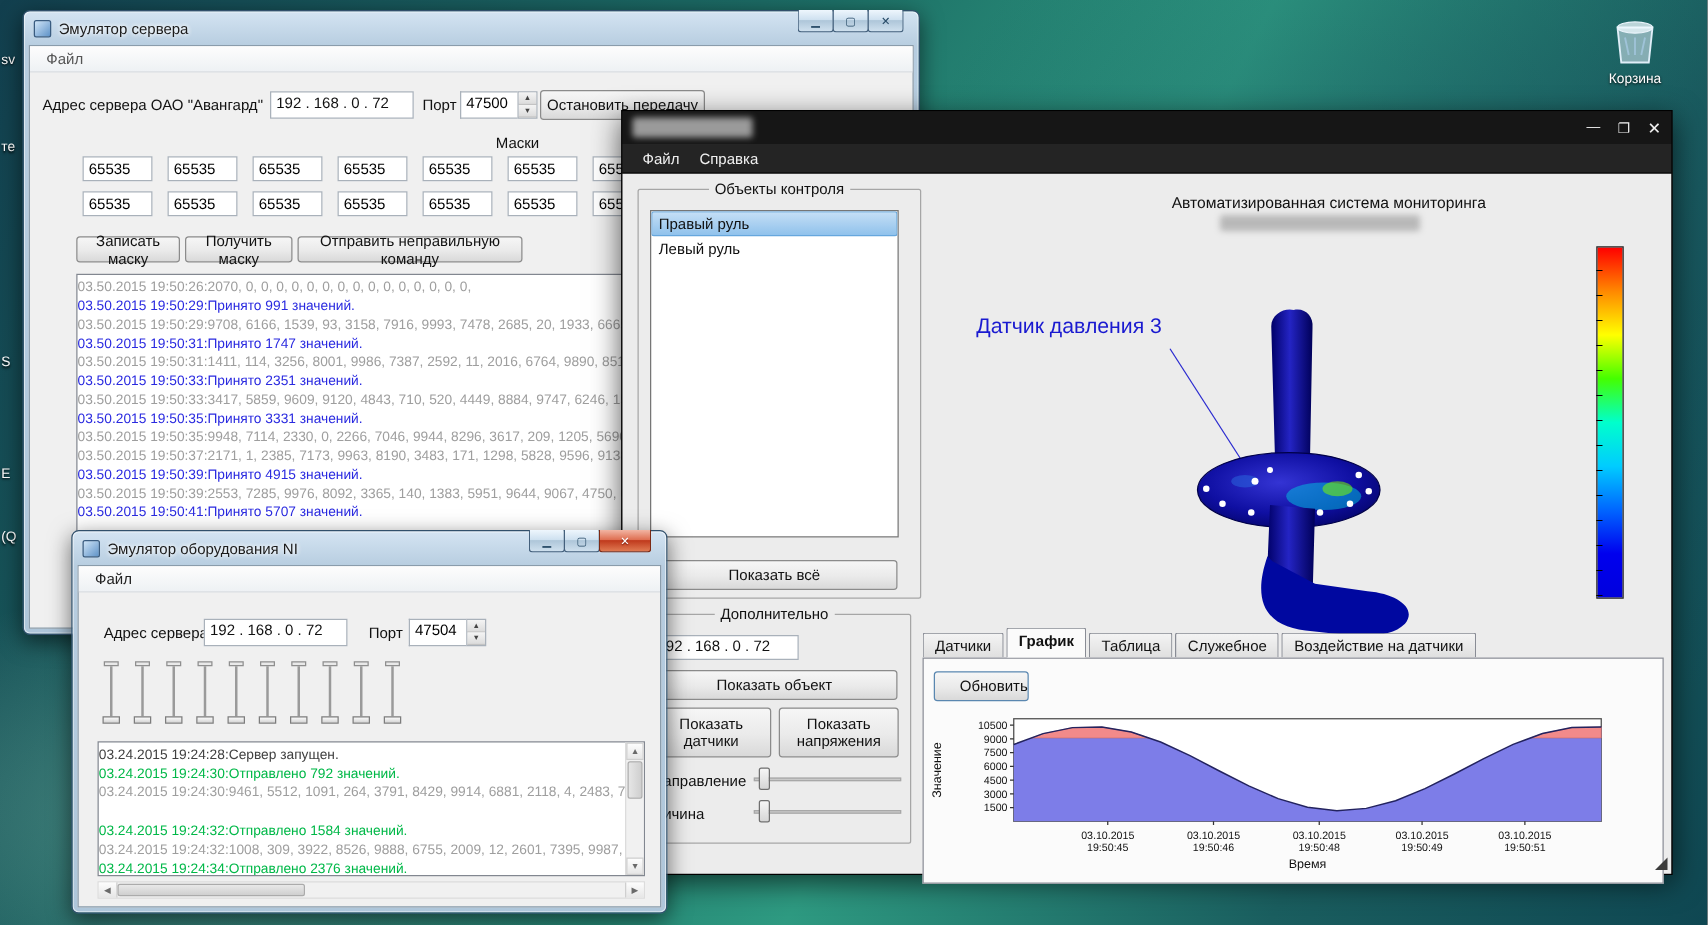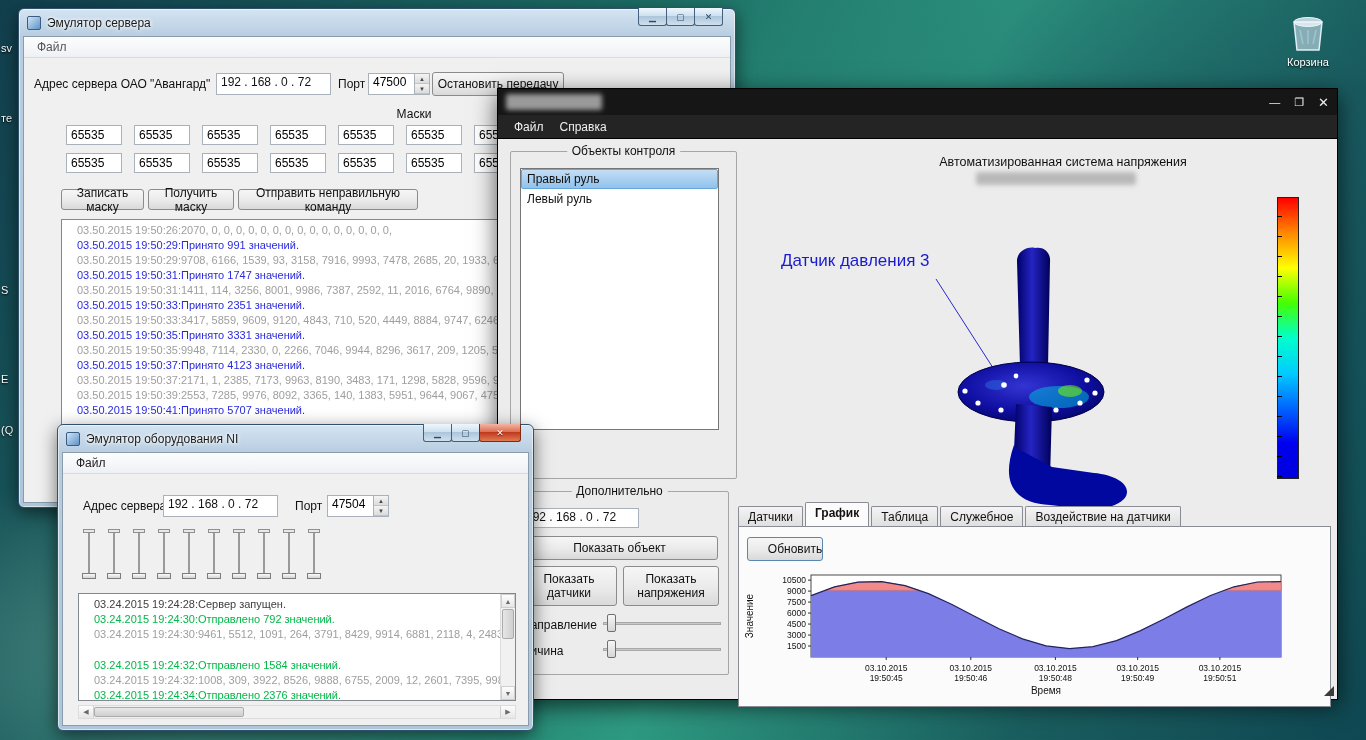--- a/index.html
+++ b/index.html
@@ -36,21 +36,21 @@
     padding:1px 4px;font-family:"Liberation Sans",sans-serif;}
   .btn{position:absolute;display:flex;align-items:center;justify-content:center;text-align:center;
     font-size:12px;color:#111;border:1px solid #8b8b8b;border-radius:3px;cursor:default;
     background:linear-gradient(#f6f6f6,#eaeaea 55%,#d9d9d9);}
   .spinner{position:absolute;display:flex;}
   .spinner .sval{background:#fff;border:1px solid #a9b1ba;border-right:none;font-size:12px;
     padding:1px 4px;width:46px;height:22px;}
   .spinner .arrows{width:16px;height:22px;border:1px solid #a9b1ba;display:flex;flex-direction:column;}
   .spinner .arrows div{flex:1;display:flex;align-items:center;justify-content:center;font-size:6px;
     color:#444;background:linear-gradient(#f4f4f4,#dcdcdc);border-bottom:1px solid #c3c3c3;}
-  .logbox{position:absolute;background:#fff;border:1px solid #828790;overflow:hidden;padding:3px 15px;}
+  .logbox{position:absolute;background:#fff;border:1px solid #828790;overflow:hidden;padding:3px 0;}
   .logline{font-size:11px;line-height:15px;white-space:nowrap;}
   .vscroll{position:absolute;top:0;right:0;width:15px;height:100%;background:#f1f1f1;border-left:1px solid #dcdcdc;}
   .sbarrow{height:14px;display:flex;align-items:center;justify-content:center;font-size:7px;color:#6a6a6a;
     background:linear-gradient(#fdfdfd,#e6e6e6);border:1px solid #cfcfcf;}
   .sthumb{position:absolute;left:1px;width:12px;background:linear-gradient(90deg,#e6e6e6,#cfcfcf);
     border:1px solid #ababab;border-radius:2px;}
   .hscroll{position:absolute;height:14px;background:#f1f1f1;border:1px solid #dcdcdc;display:flex;}
   .hscroll .harrow{width:15px;height:100%;display:flex;align-items:center;justify-content:center;
     font-size:7px;color:#6a6a6a;background:linear-gradient(#fdfdfd,#e6e6e6);border-right:1px solid #cfcfcf;}
   .hscroll .hthumb{height:10px;margin-top:1px;background:linear-gradient(#e8e8e8,#cfcfcf);
@@ -184,22 +184,22 @@
       <div class="logbox" id="server-log" style="left:37px;top:182px;width:660px;height:282px;">
           <div class="logline" style="color: rgb(158, 158, 158);">03.50.2015 19:50:26:2070, 0, 0, 0, 0, 0, 0, 0, 0, 0, 0, 0, 0, 0, 0, 0,</div>
           <div class="logline" style="color: rgb(42, 42, 224);">03.50.2015 19:50:29:Принято 991 значений.</div>
           <div class="logline" style="color: rgb(158, 158, 158);">03.50.2015 19:50:29:9708, 6166, 1539, 93, 3158, 7916, 9993, 7478, 2685, 20, 1933, 6665, 986</div>
           <div class="logline" style="color: rgb(42, 42, 224);">03.50.2015 19:50:31:Принято 1747 значений.</div>
           <div class="logline" style="color: rgb(158, 158, 158);">03.50.2015 19:50:31:1411, 114, 3256, 8001, 9986, 7387, 2592, 11, 2016, 6764, 9890, 8519, 39</div>
           <div class="logline" style="color: rgb(42, 42, 224);">03.50.2015 19:50:33:Принято 2351 значений.</div>
           <div class="logline" style="color: rgb(158, 158, 158);">03.50.2015 19:50:33:3417, 5859, 9609, 9120, 4843, 710, 520, 4449, 8884, 9747, 6246, 1598, 7</div>
           <div class="logline" style="color: rgb(42, 42, 224);">03.50.2015 19:50:35:Принято 3331 значений.</div>
           <div class="logline" style="color: rgb(158, 158, 158);">03.50.2015 19:50:35:9948, 7114, 2330, 0, 2266, 7046, 9944, 8296, 3617, 209, 1205, 5690, 954</div>
-          <div class="logline" style="color: rgb(42, 42, 224);">03.50.2015 19:50:37:Принято 4123 значений.</div>
           <div class="logline" style="color: rgb(158, 158, 158);">03.50.2015 19:50:37:2171, 1, 2385, 7173, 9963, 8190, 3483, 171, 1298, 5828, 9596, 9138, 487</div>
+          <div class="logline" style="color: rgb(42, 42, 224);">03.50.2015 19:50:39:Принято 4915 значений.</div>
           <div class="logline" style="color: rgb(158, 158, 158);">03.50.2015 19:50:39:2553, 7285, 9976, 8092, 3365, 140, 1383, 5951, 9644, 9067, 4750, 663, 5</div>
           <div class="logline" style="color: rgb(42, 42, 224);">03.50.2015 19:50:41:Принято 5707 значений.</div>
         </div>
     </div>
   </div>
 
   <div class="dark-win" style="left:497px;top:88px;width:841px;height:612px;z-index:20;">
     <div class="dark-title">
       <div class="blurbox" style="left:8px;top:5px;width:96px;height:16px;"></div>
       <div class="dark-caps">
@@ -213,41 +213,42 @@
       <span>Справка</span>
     </div>
     <div class="dark-client">
 
       <div class="group" style="left:12px;top:12px;width:227px;height:328px;">
         <div class="glabel">Объекты контроля</div>
         <div class="listbox" id="objects-list" style="left:9px;top:16px;width:199px;height:262px;">
             <div class="list-item sel">Правый руль</div>
             <div class="list-item">Левый руль</div>
           </div>
+        <div class="btn" style="left:10px;top:296px;width:197px;height:24px;">Показать всё</div>
       </div>
 
       <div class="group" style="left:12px;top:352px;width:219px;height:184px;">
         <div class="glabel">Дополнительно</div>
         <div class="txt" style="left:10px;top:16px;width:118px;height:20px;">192 . 168 .  0  . 72</div>
         <div class="btn" style="left:10px;top:44px;width:197px;height:24px;">Показать объект</div>
         <div class="btn" style="left:10px;top:74px;width:96px;height:40px;padding:2px;">Показать датчики</div>
         <div class="btn" style="left:112px;top:74px;width:96px;height:40px;padding:2px;">Показать напряжения</div>
         <div class="lbl" style="left:0px;top:126px;width:86px;text-align:right;">направление</div>
         <div class="hslider" style="left:92px;top:122px;width:118px;">
           <div class="htrack"></div>
             <div class="hthumbv"></div>
         </div>
         <div class="lbl" style="left:0px;top:152px;width:86px;text-align:left;">величина</div>
         <div class="hslider" style="left:92px;top:148px;width:118px;">
           <div class="htrack"></div>
             <div class="hthumbv"></div>
         </div>
       </div>
 
-      <div class="lbl" style="left:400px;top:16px;width:330px;text-align:center;font-size:12.5px;">Автоматизированная система напряжения</div>
+      <div class="lbl" style="left:400px;top:16px;width:330px;text-align:center;font-size:12.5px;">Автоматизированная система мониторинга</div>
       <div class="blurbox" style="left:478px;top:33px;width:160px;height:13px;background:#b3b3b3;"></div>
 
       <svg width="570" height="330" viewBox="0 0 570 330" style="position:absolute;left:260px;top:60px;">
         <defs>
           <linearGradient id="shaftG" x1="0" y1="0" x2="1" y2="0">
             <stop offset="0" stop-color="#000068"></stop>
               <stop offset="0.45" stop-color="#2424c4"></stop>
               <stop offset="1" stop-color="#000058"></stop>
           </linearGradient>
           <radialGradient id="flangeG" cx="0.45" cy="0.4" r="0.75">

